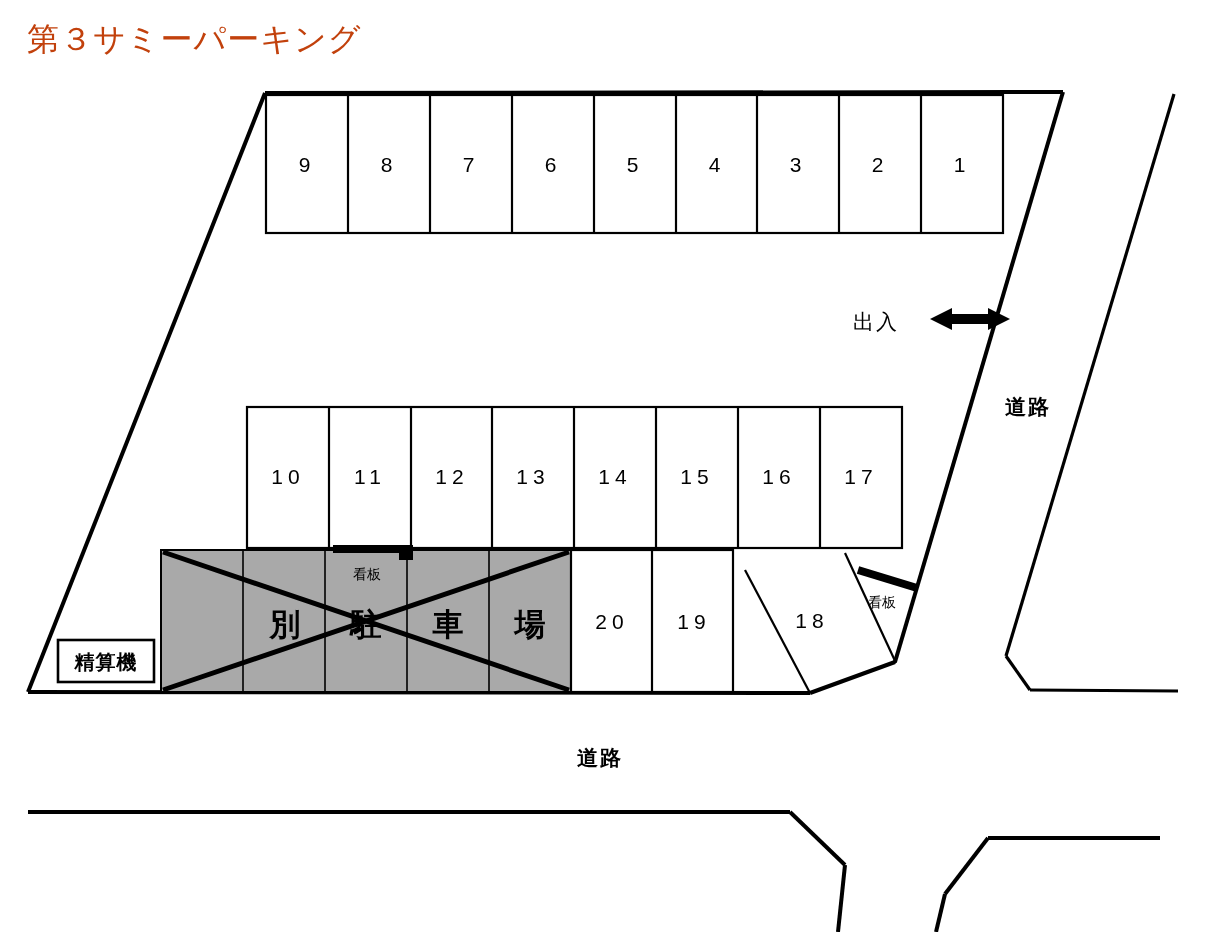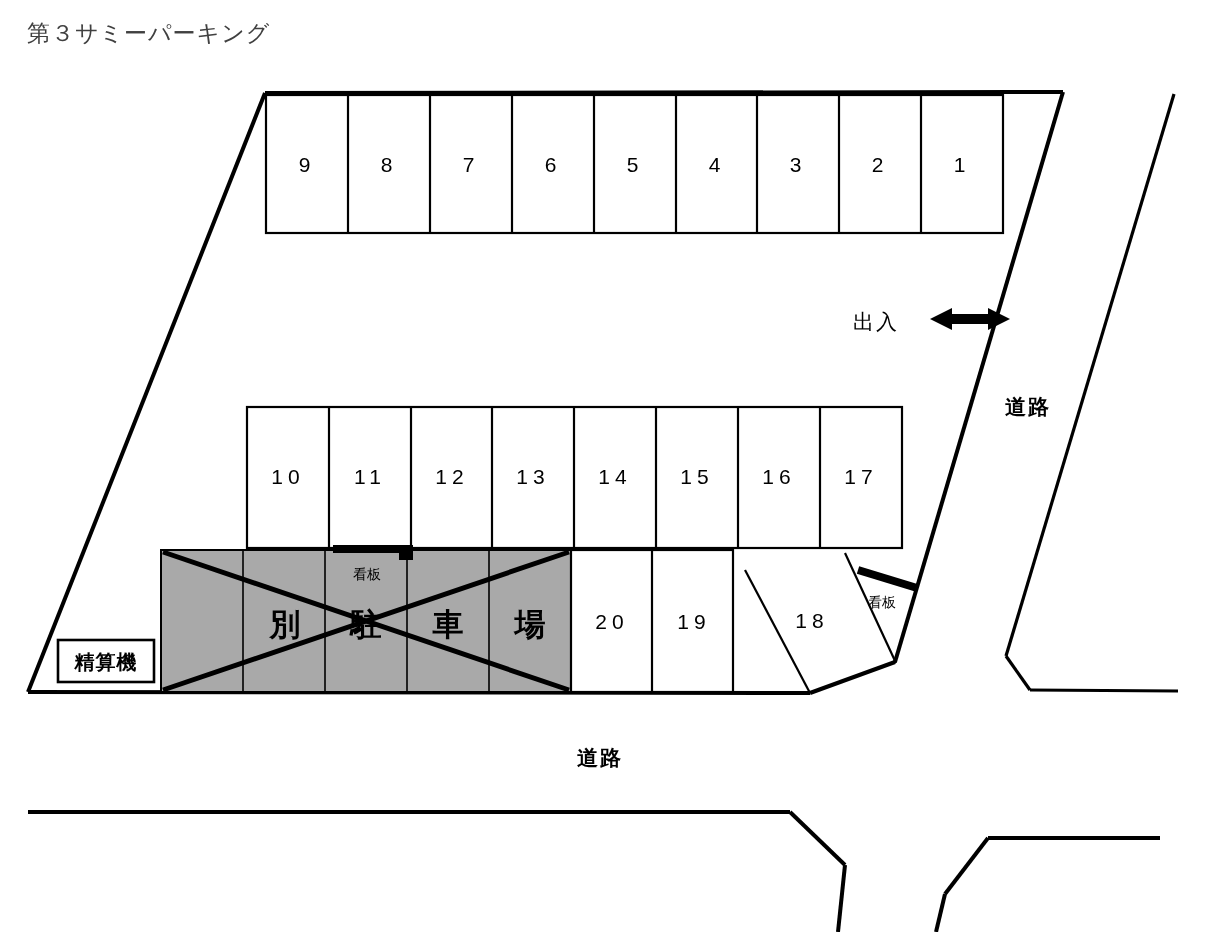--- a/index.html
+++ b/index.html
@@ -15,24 +15,24 @@
     position: relative;
     width: 1219px;
     height: 932px;
     background: #ffffff;
     overflow: hidden;
   }
   #map-title {
     position: absolute;
     left: 27px;
     top: 18px;
-    font-size: 23px;
+    font-size: 32px;
     letter-spacing: 1px;
     white-space: nowrap;
-    color: #404040;
+    color: #c2410c;
   }
   #diagram-svg {
     position: absolute;
     left: 0;
     top: 0;
     width: 1219px;
     height: 932px;
   }
   .stall-num {
     font-size: 21px;

